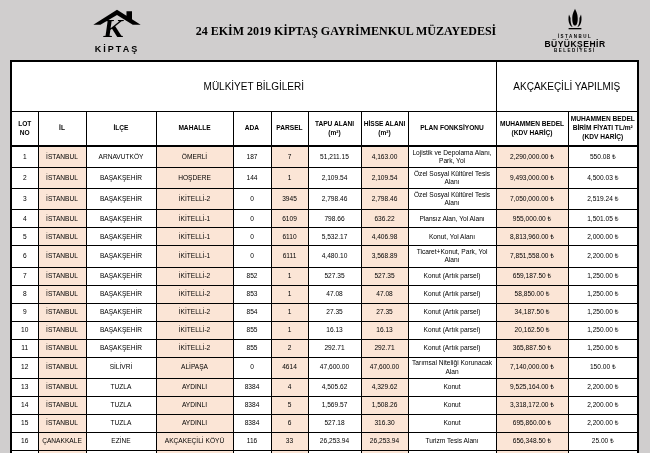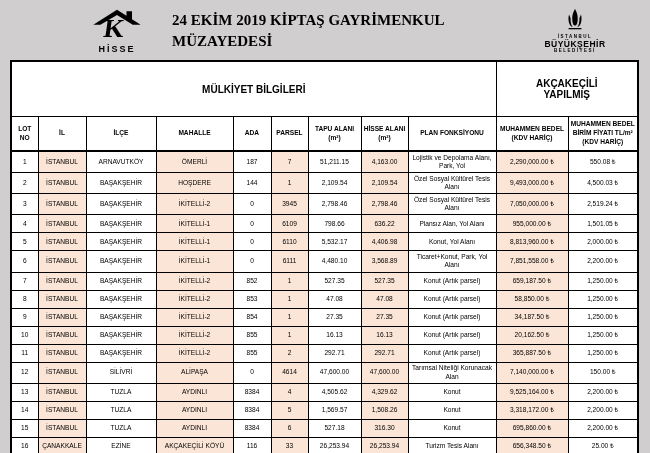--- a/index.html
+++ b/index.html
@@ -22,23 +22,24 @@
   .kiptas-logo{
     width:110px;
     display:flex;flex-direction:column;align-items:center;
     margin-left:48px;
   }
   .kiptas-text{
     font-weight:bold;font-size:9px;letter-spacing:2px;margin-top:1px;
   }
   .title-block{
     flex:1;
+    text-align:center;
     font-family:"Liberation Serif",serif;
     font-weight:bold;
-    font-size:15px;
+    font-size:12px;
     line-height:1.4;
   }
   .ibb-logo{
     width:110px;
     display:flex;flex-direction:column;align-items:center;
     margin-right:6px;
     line-height:1.1;
     text-align:right;
   }
   .ibb-l1,.ibb-l3{font-size:4.5px;letter-spacing:1.5px;font-weight:bold;}
@@ -53,21 +54,21 @@
     border:2px solid #000;
   }
   .auction th,.auction td{
     border:1px solid #000;
     text-align:center;
     vertical-align:middle;
     overflow:hidden;
   }
   .auction thead tr.group-row th{
     font-size:10px;
-    font-weight:bold;
+    font-weight:normal;
     height:17px;
     padding:16px;
   }
   .auction thead tr.cols-row th{
     font-size:6.6px;
     font-weight:bold;
     height:31px;
     padding:1px;
     white-space:pre-line;
     line-height:1.35;
@@ -88,21 +89,21 @@
 
   <div class="doc-header">
 
     <div class="kiptas-logo">
       <span>
         <svg width="52" height="30" viewBox="0 0 64 38">
           <polygon points="2,20 32,1 44,8.5 44,3 51,3 51,13 62,20 52,20 32,7.5 11,20" fill="#000"></polygon>
           <text x="32" y="36" font-size="33" font-weight="bold" text-anchor="middle" font-family="Liberation Serif, serif" transform="skewX(-8)">K</text>
         </svg>
       </span>
-      <div class="kiptas-text">HİSSE</div>
+      <div class="kiptas-text">KİPTAŞ</div>
     </div>
 
     <div class="title-block">
       <div>24 EKİM 2019 KİPTAŞ GAYRİMENKUL MÜZAYEDESİ</div>
     </div>
 
     <div class="ibb-logo">
       <span>
         <svg width="20" height="24" viewBox="0 0 24 30">
           <path d="M12,1 C10.2,5 8.6,7.5 8.6,13.5 C8.6,19.5 10.2,22 12,22 C13.8,22 15.4,19.5 15.4,13.5 C15.4,7.5 13.8,5 12,1 Z" fill="#000"></path>

